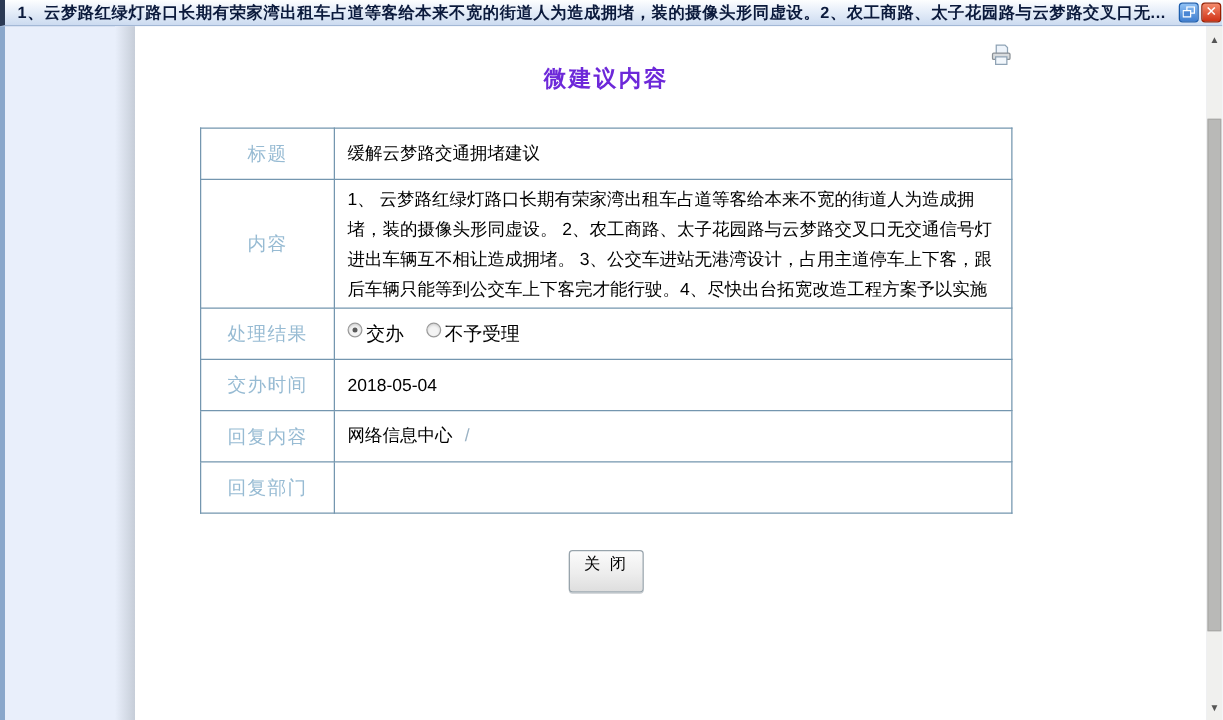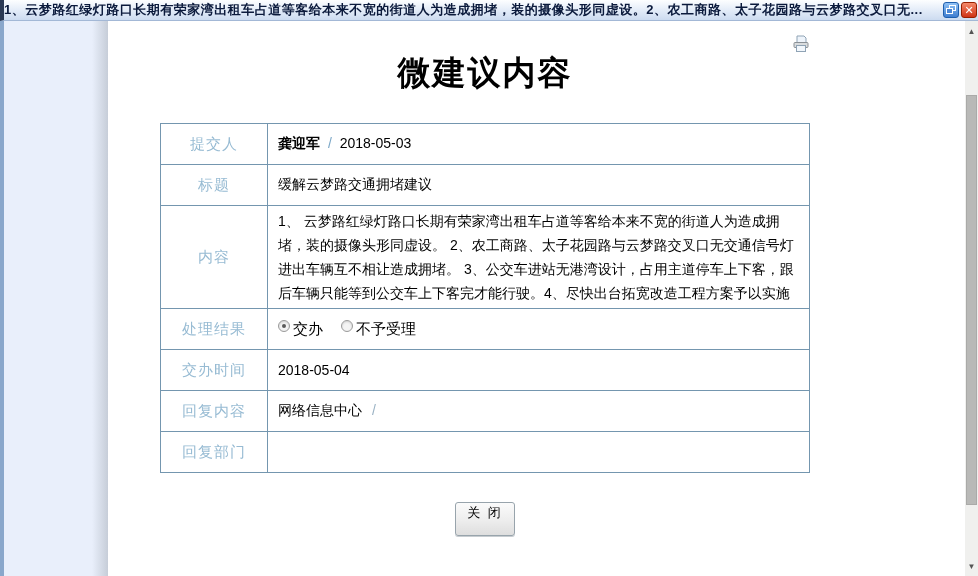--- a/index.html
+++ b/index.html
@@ -10,21 +10,21 @@
   
   .titlebar{
     position:absolute; top:0; left:0; width:978px; height:21px;
     background:linear-gradient(180deg,#fdfeff 0%,#e6eef9 45%,#ccdbf0 100%);
     border-bottom:1px solid #a3b8d6;
     border-left:4px solid #2b3a55;
     display:flex; align-items:center;
   }
   .titlebar-text{
     flex:1; font-size:13px; font-weight:bold; color:#0b1a3c;
-    white-space:nowrap; overflow:hidden; letter-spacing:.5px;
+    white-space:nowrap; overflow:hidden; padding-left:10px; letter-spacing:.5px;
   }
   .win-btn{ width:16px; height:16px; border-radius:3px; margin-right:2px;
     display:flex; align-items:center; justify-content:center; cursor:pointer; flex:none;}
   .btn-restore{ background:linear-gradient(180deg,#8fc1f5 0%,#3f7ed0 100%);
     border:1px solid #1e5fae; }
   .btn-close{ background:linear-gradient(180deg,#f58a6b 0%,#cf3316 100%);
     border:1px solid #971f00; margin-right:1px;}
   .btn-close .x{ color:#fff; font-size:11px; font-weight:bold; line-height:1; }
 
   
@@ -39,21 +39,21 @@
     font-size:8px; color:#555; line-height:10px; cursor:pointer;}
   .sb-up{ top:6px; } .sb-down{ bottom:4px; }
   .sb-thumb{ position:absolute; left:1px; top:74px; width:11px; height:410px;
     background:#b9b9b7; border:1px solid #aaaaa8; cursor:pointer;}
 
   
   .content-wrap{ position:absolute; left:52px; top:0; width:650px; }
   .printer{ position:absolute; right:0; top:14px; width:18px; height:18px; cursor:pointer; }
   .page-title{ margin-top:30px; text-align:center;
     font-family:"Liberation Serif","DejaVu Serif",serif;
-    font-size:33px; font-weight:bold; color:#000000; letter-spacing:2px; }
+    font-size:18px; font-weight:bold; color:#6d28d9; letter-spacing:2px; }
 
   table.detail{ margin-top:27px; width:650px; border-collapse:collapse; table-layout:fixed; }
   table.detail td{ border:1px solid #7496af; vertical-align:middle; }
   td.lbl{ width:107px; text-align:center; color:#97bbd3; font-size:15px; letter-spacing:1px; }
   td.val{ font-size:14px; color:#000; padding:3px 10px; }
   tr.r-normal{ height:41px; }
   tr.r-content{ height:102px; }
   td.val-content{ vertical-align:middle; line-height:24px; }
   .bold-name{ font-weight:bold; }
   .sep{ color:#7ba7c7; padding:0 4px; }
@@ -103,28 +103,20 @@
         <rect x="2" y="7.5" width="14" height="5" rx="1" fill="#d9dcde" stroke="#8a9096"></rect>
         <rect x="4.5" y="10.5" width="9" height="6" fill="#f2f7fc" stroke="#8fa3b5"></rect>
         <circle cx="13.5" cy="9.5" r="0.8" fill="#6a7].578" opacity="0"></circle>
       </svg>
     </span>
 
     <div class="page-title">微建议内容</div>
 
     <table class="detail">
       <tbody>
-          <tr class="r-normal">
-        <td class="lbl">提交人</td>
-        <td class="val">
-          <span class="bold-name">龚迎军</span>
-          <span class="sep">/</span>
-          <span>2018-05-03</span>
-        </td>
-      </tr>
       <tr class="r-normal">
         <td class="lbl">标题</td>
         <td class="val">缓解云梦路交通拥堵建议</td>
       </tr>
       <tr class="r-content">
         <td class="lbl">内容</td>
         <td class="val val-content">1、 云梦路红绿灯路口长期有荣家湾出租车占道等客给本来不宽的街道人为造成拥堵，装的摄像头形同虚设。 2、农工商路、太子花园路与云梦路交叉口无交通信号灯进出车辆互不相让造成拥堵。 3、公交车进站无港湾设计，占用主道停车上下客，跟后车辆只能等到公交车上下客完才能行驶。4、尽快出台拓宽改造工程方案予以实施</td>
       </tr>
       <tr class="r-normal">
         <td class="lbl">处理结果</td>

